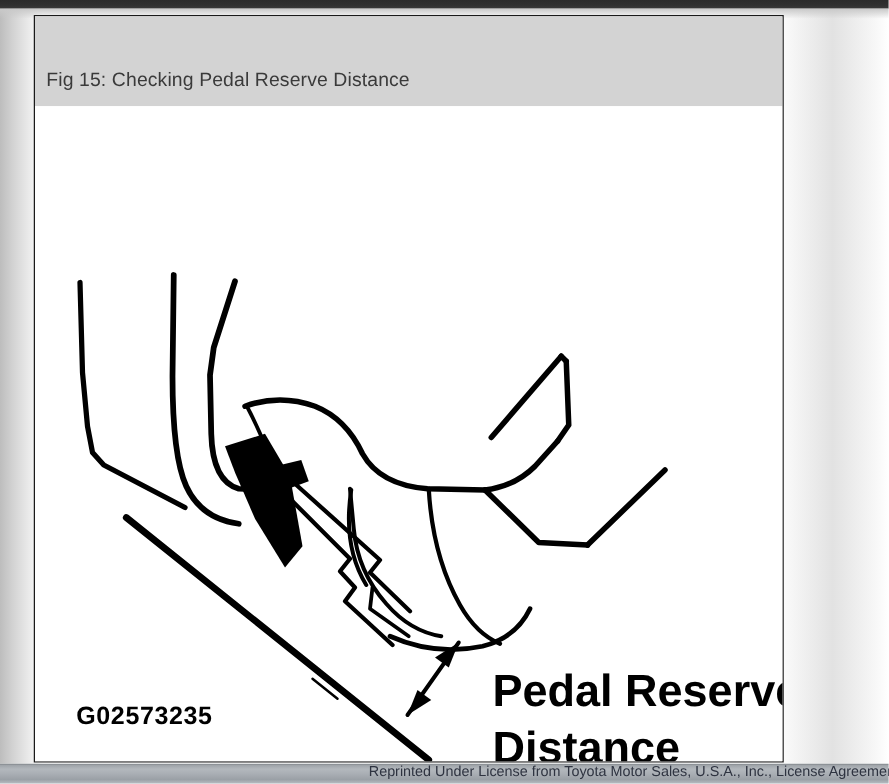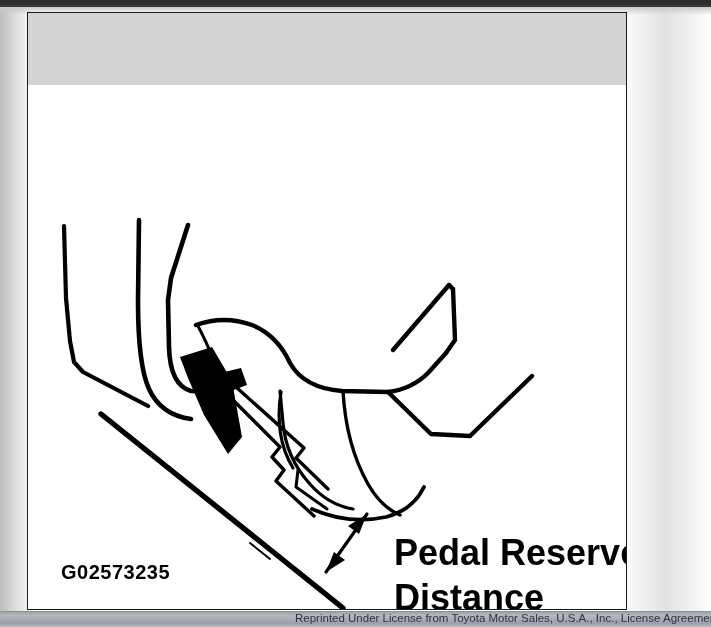--- a/index.html
+++ b/index.html
@@ -150,20 +150,21 @@
 <div id="root">
 
   <div class="top-bar"></div>
 
   <div class="page-bg"></div>
   <div class="page-bg-top-fade"></div>
 
   <div class="doc-card">
 
     <div class="fig-header"></div>
+    <div class="fig-title">Fig 15: Checking Pedal Reserve Distance</div>
 
     <div class="fig-body">
 
       <svg class="illustration" viewBox="0 0 600 526">
 
         <path class="art-stroke" stroke-width="4.2" d="M 36,141 L 38,213 L 42,256 L 46,277 L 55,287 L 120,321"></path>
 
         <path class="art-stroke" stroke-width="4.6" d="M 111,135 L 110,216 Q 110,280 121,304 Q 133,330 163,334"></path>
 
         <path class="art-stroke" stroke-width="4.6" d="M 160,140 L 143,193 L 140,215 L 141,262 Q 142,300 163,306 L 196,307"></path>

